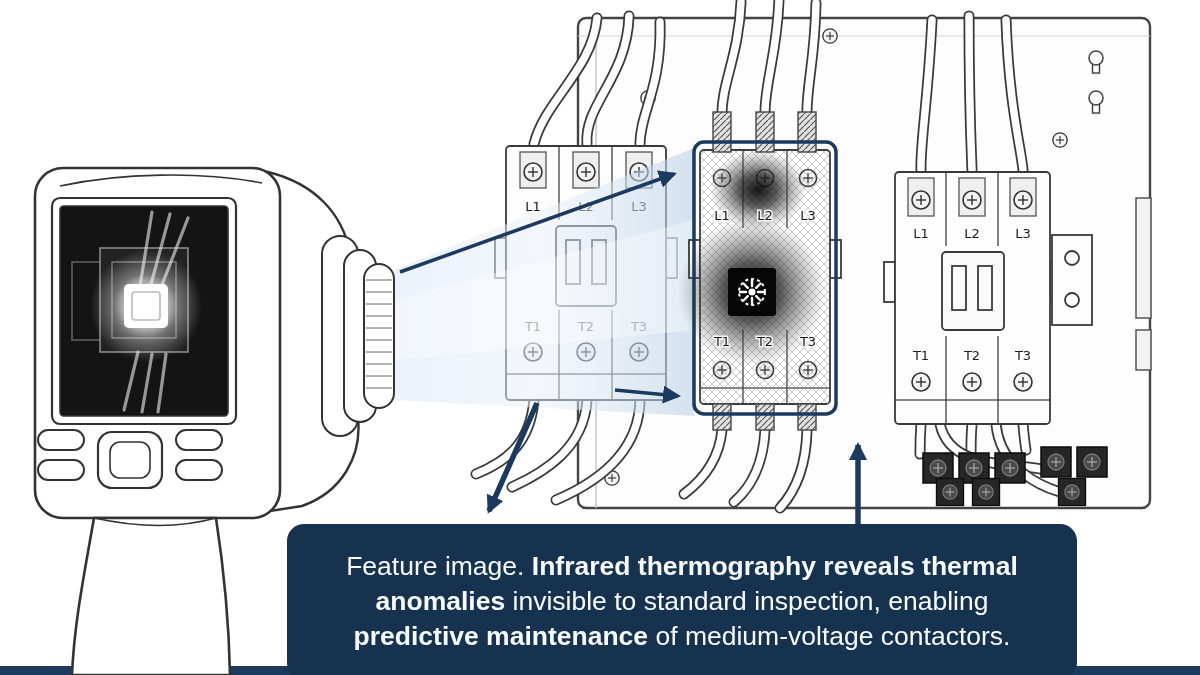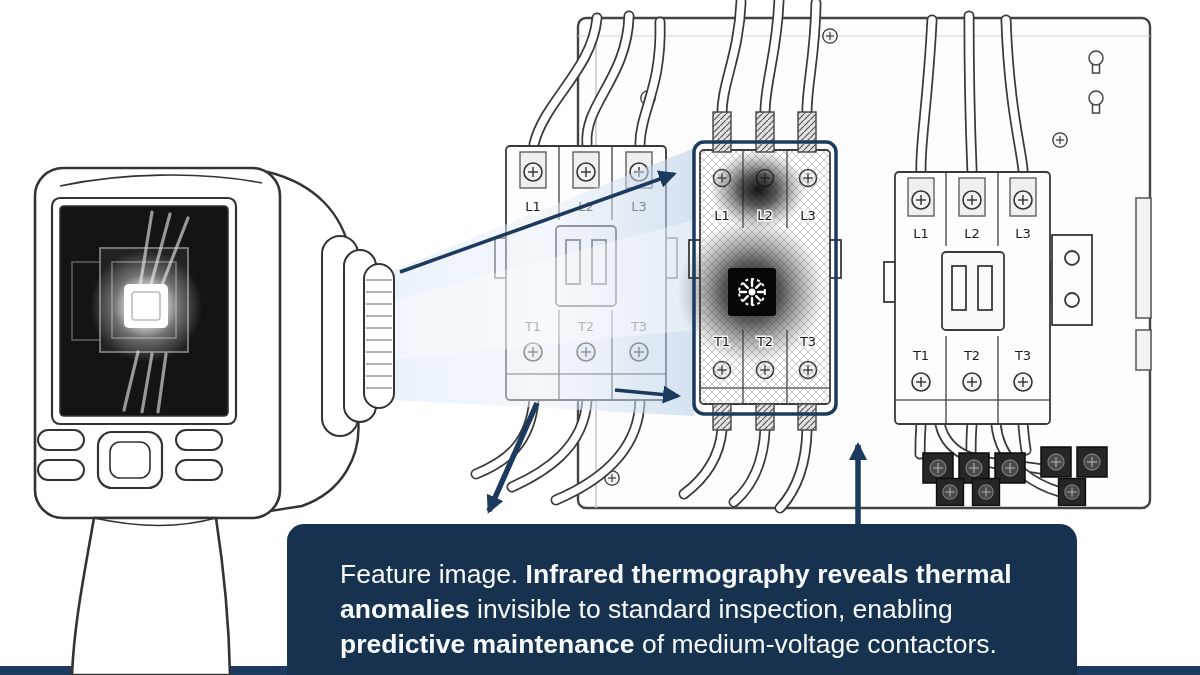--- a/index.html
+++ b/index.html
@@ -1,22 +1,22 @@
 <!DOCTYPE html>
 <html><head>
 <meta charset="utf-8">
 <style>
   html,body{margin:0;padding:0;background:#e9e9e9;}
   .stage{position:relative;width:1200px;height:675px;background:#ffffff;overflow:hidden;
-         font-family:"Liberation Sans", sans-serif;}
+         font-family:"Liberation Sans", sans-serif;text-align:center;}
   .stage svg{position:absolute;inset:0;z-index:2;}
   .bottom-bar{position:absolute;left:0;right:0;bottom:0;height:9px;background:#1c3a5e;z-index:1;}
   .caption{position:absolute;left:287px;top:524px;width:790px;box-sizing:border-box;
            background:#16324e;border-radius:17px;padding:25px 45px;z-index:3;}
-  .caption p{margin:8px;color:#f7fafc;font-size:26.5px;line-height:1.33;font-weight:400;}
+  .caption p{margin:0;color:#f7fafc;font-size:26.5px;line-height:1.33;font-weight:400;}
   .caption b{font-weight:700;}
   
   .wireO{fill:none;stroke:#3a3a3a;stroke-width:11;stroke-linecap:round;}
   .wireC{fill:none;stroke:#ffffff;stroke-width:7.5;stroke-linecap:round;}
   .ln{fill:#fdfdfd;stroke:#3a3a3a;stroke-width:1.8;}
   .lnf{fill:none;stroke:#3a3a3a;stroke-width:1.8;}
   text.lbl{font-family:"DejaVu Sans", sans-serif;font-size:13px;fill:#1a1a1a;text-anchor:middle;}
   text.halo{paint-order:stroke;stroke:#f5f5f5;stroke-width:3px;}
 </style>
 </head>

